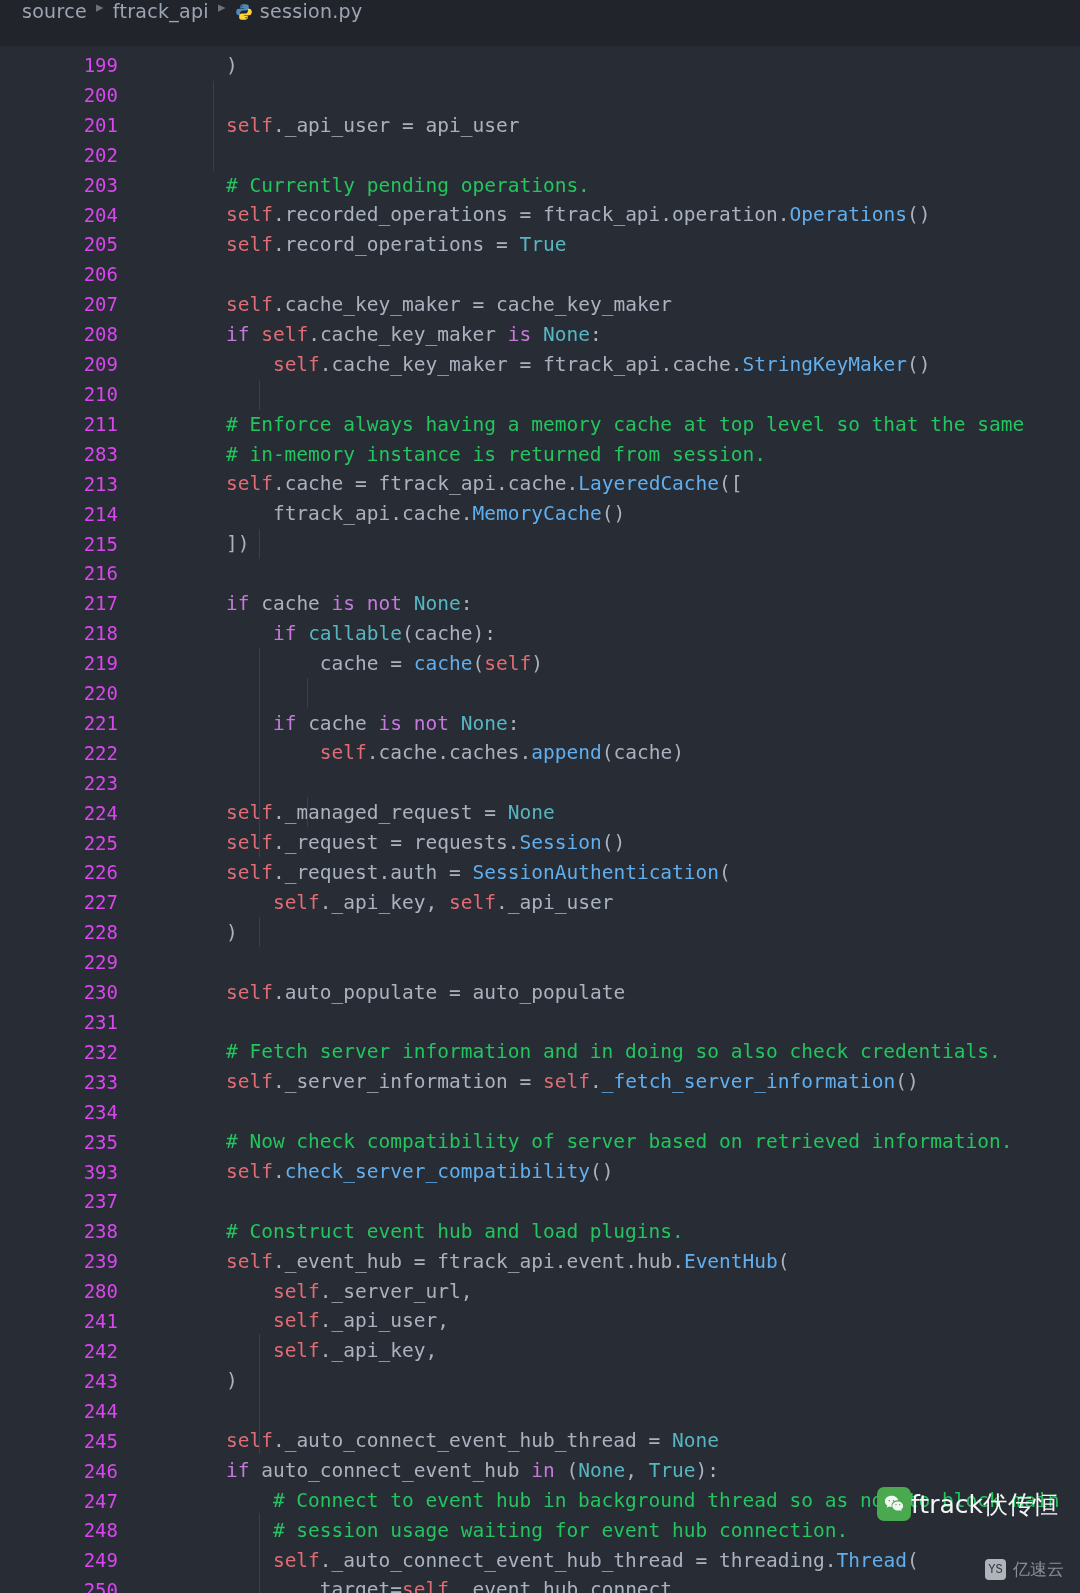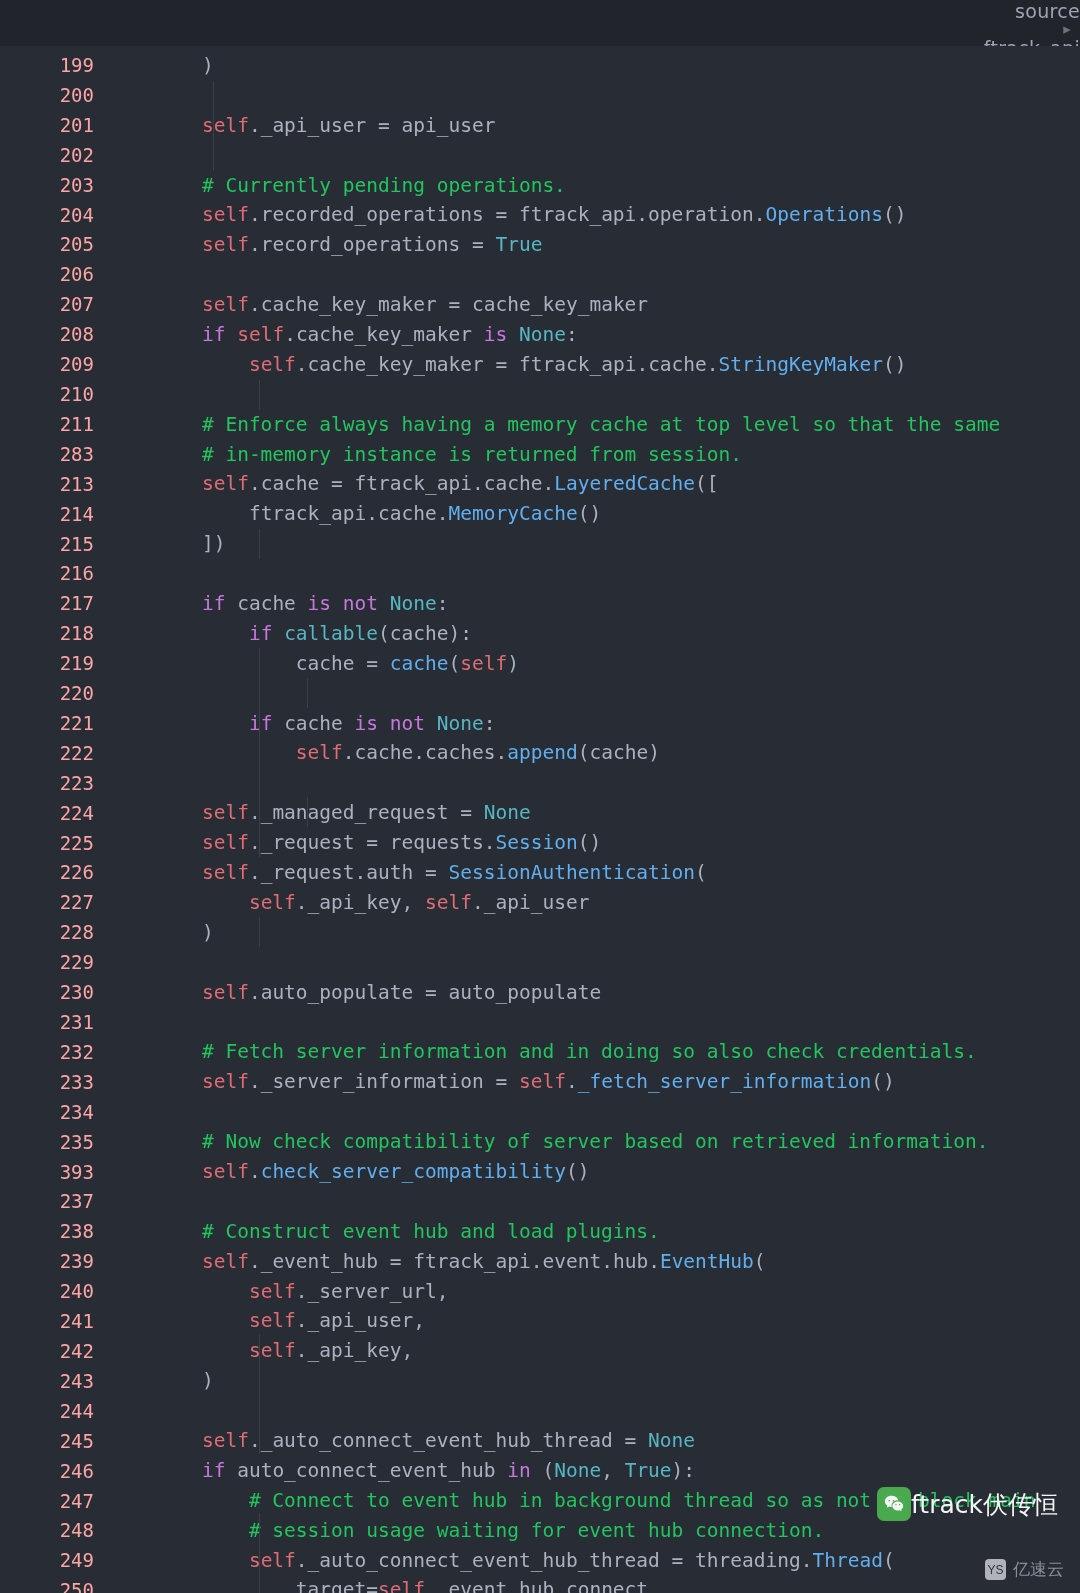--- a/index.html
+++ b/index.html
@@ -17,28 +17,27 @@
     position: relative;
     width: 1080px;
     height: 1593px;
     background: #282c34;
   }
   
   .breadcrumb {
     height: 46px;
     background: #21252b;
     display: flex;
-    align-items: flex-end;
-    padding-left: 16px;
+    align-items: flex-start;
+    padding-left: 22px;
     box-sizing: border-box;
     font-family: "DejaVu Sans", sans-serif;
     font-size: 19px;
     color: #9da5b4;
     letter-spacing: .3px;
-    flex-direction: column;
   }
   .crumb-sep {
     color: #6b7280;
     margin: 0 9px;
     font-size: 15px;
     line-height: 1;
   }
   .py-icon {
     display: inline-block;
     width: 18px; height: 18px;
@@ -52,25 +51,26 @@
     display: flex;
     background: #282c34;
     height: 1547px;
   }
   .gutter {
     width: 108px;
     flex: 0 0 108px;
     text-align: right;
     padding-right: 14px;
     box-sizing: border-box;
-    color: #fca5a5;
+    color: #d946ef;
     font-size: 19px;
     line-height: 29.9px;
     padding-top: 5px;
     user-select: none;
+    margin-left: 24px;
   }
   .code {
     position: relative;
     flex: 1 1 auto;
     font-size: 19.5px;
     line-height: 29.9px;
     padding-top: 5px;
     white-space: pre;
     color: #abb2bf;
     overflow: hidden;
@@ -114,21 +114,21 @@
     display: flex; align-items: center; justify-content: center;
   }
   .wm-bottom {
     position: absolute;
     right: 16px;
     bottom: 12px;
     display: flex;
     align-items: center;
     gap: 7px;
     color: #9aa1ab;
-    font-family: Liberation Sans, sans-serif;
+    font-family: Liberation Mono, monospace;
     font-size: 17px;
     opacity: .85;
   }
   .wm-badge {
     width: 21px; height: 21px;
     border-radius: 4px;
     background: #c8ccd2;
     color: #31363f;
     font-size: 12px;
     display: flex; align-items: center; justify-content: center;
@@ -190,21 +190,21 @@
         <div>230</div>
         <div>231</div>
         <div>232</div>
         <div>233</div>
         <div>234</div>
         <div>235</div>
         <div>393</div>
         <div>237</div>
         <div>238</div>
         <div>239</div>
-        <div>240</div>
+        <div>280</div>
         <div>241</div>
         <div>242</div>
         <div>243</div>
         <div>244</div>
         <div>245</div>
         <div>246</div>
         <div>247</div>
         <div>248</div>
         <div>249</div>
         <div>250</div>

